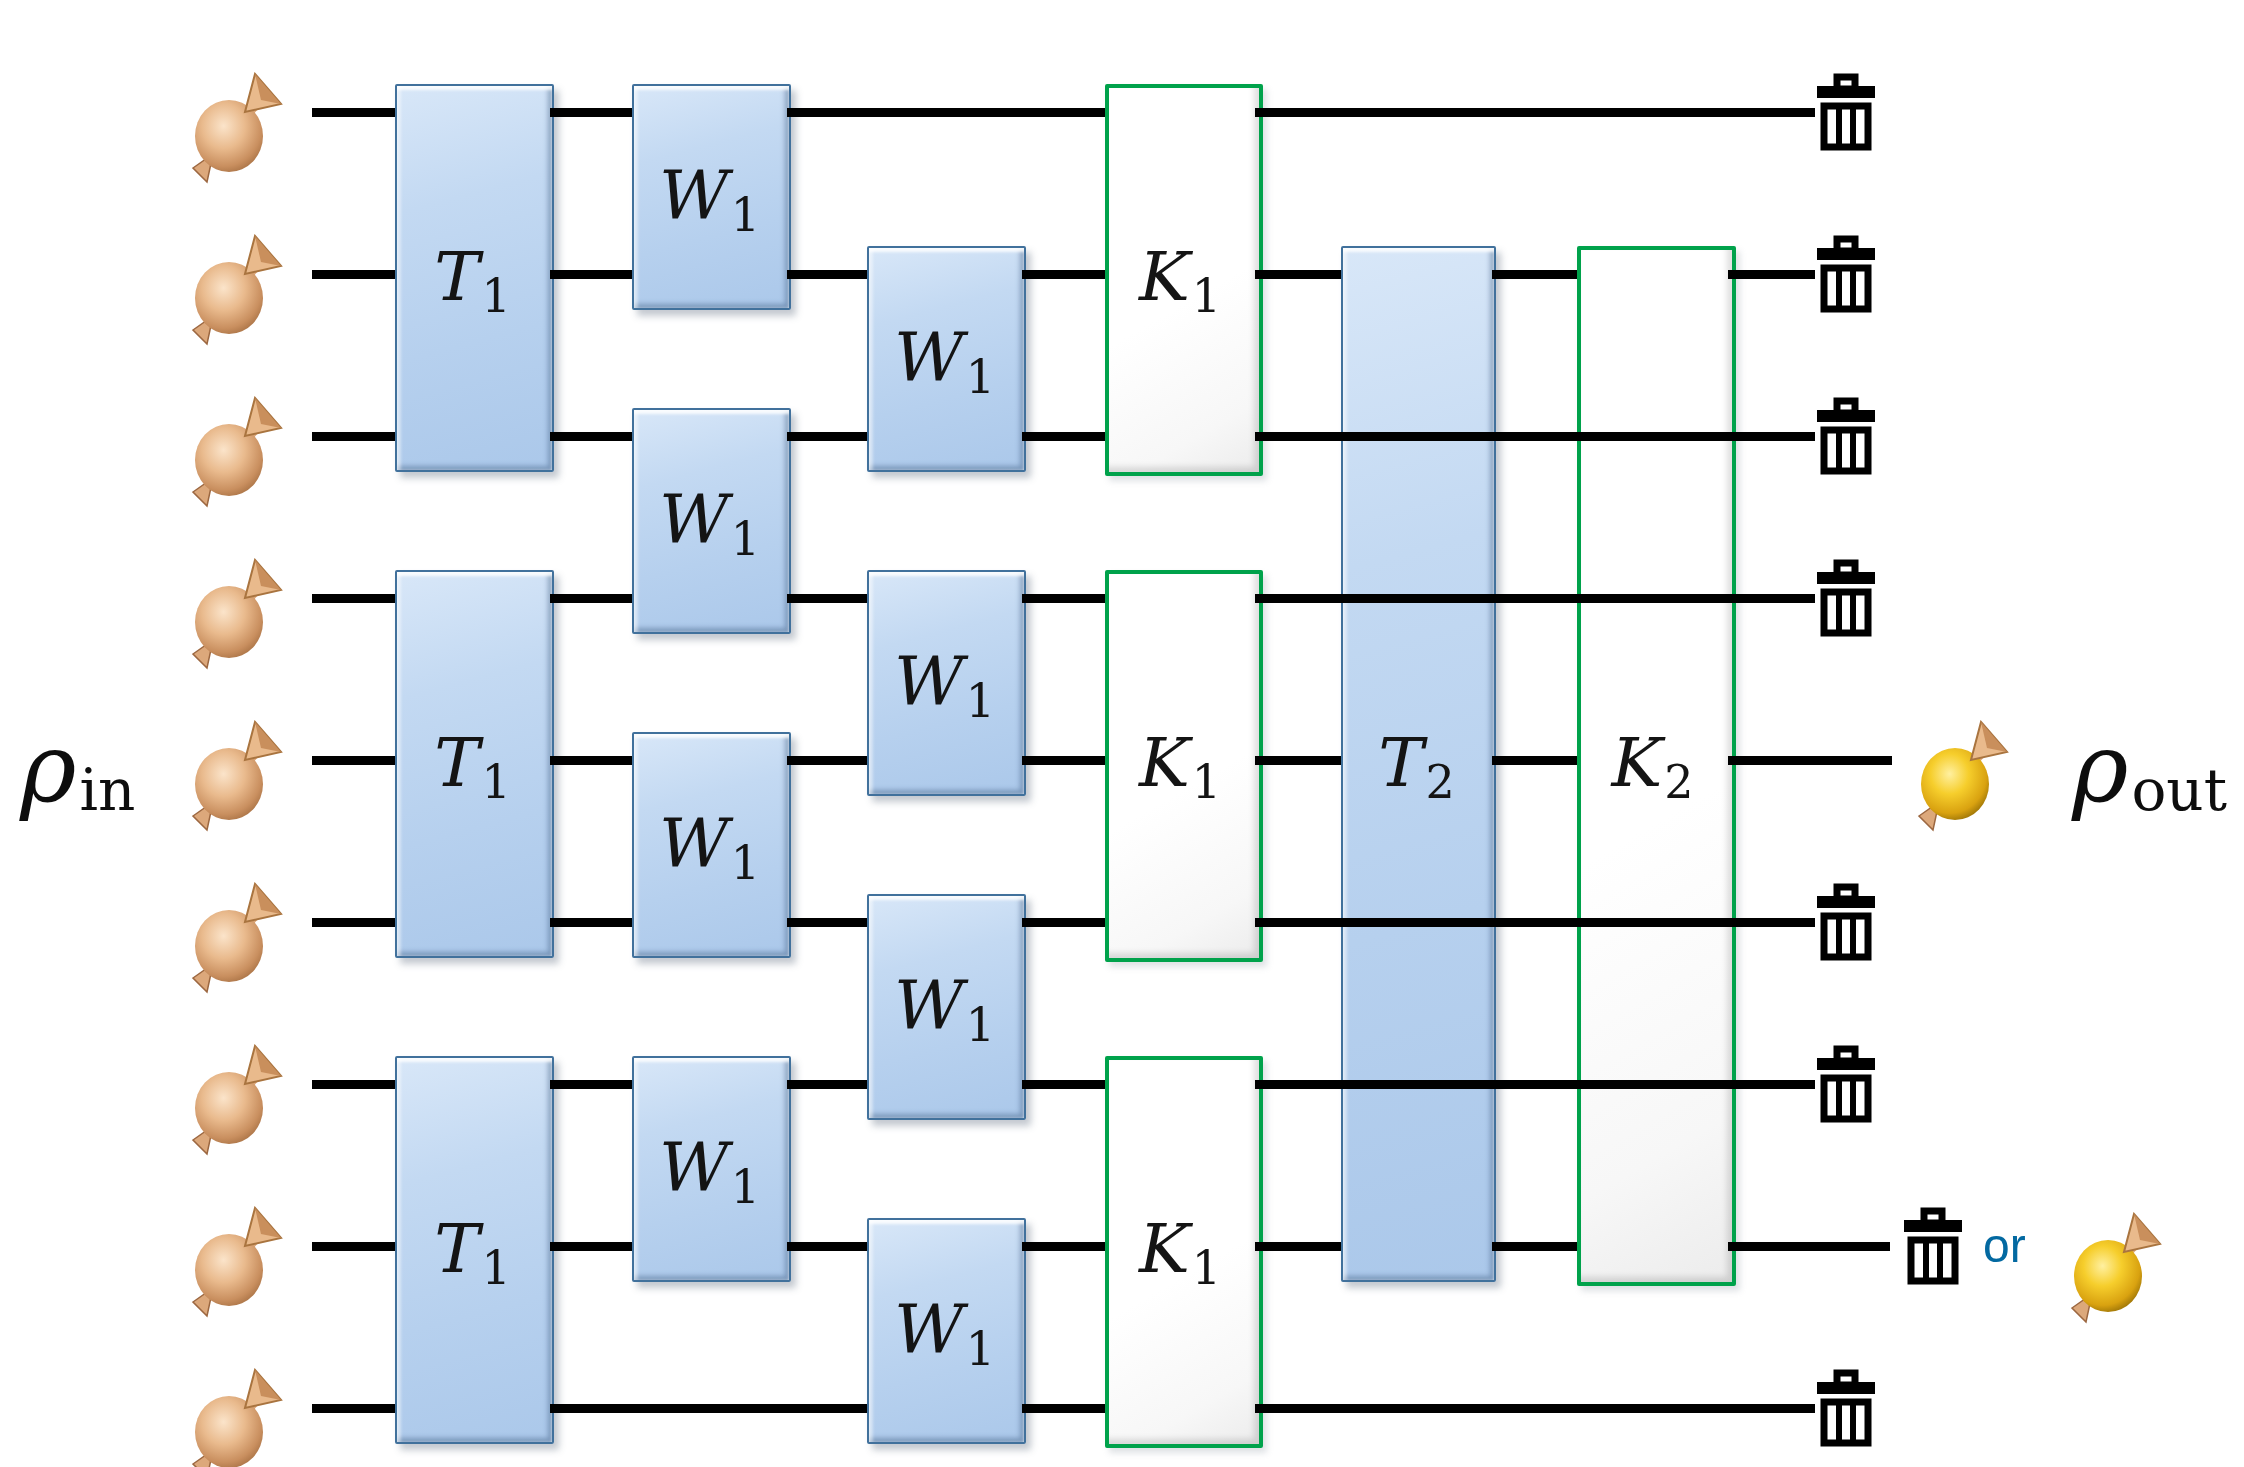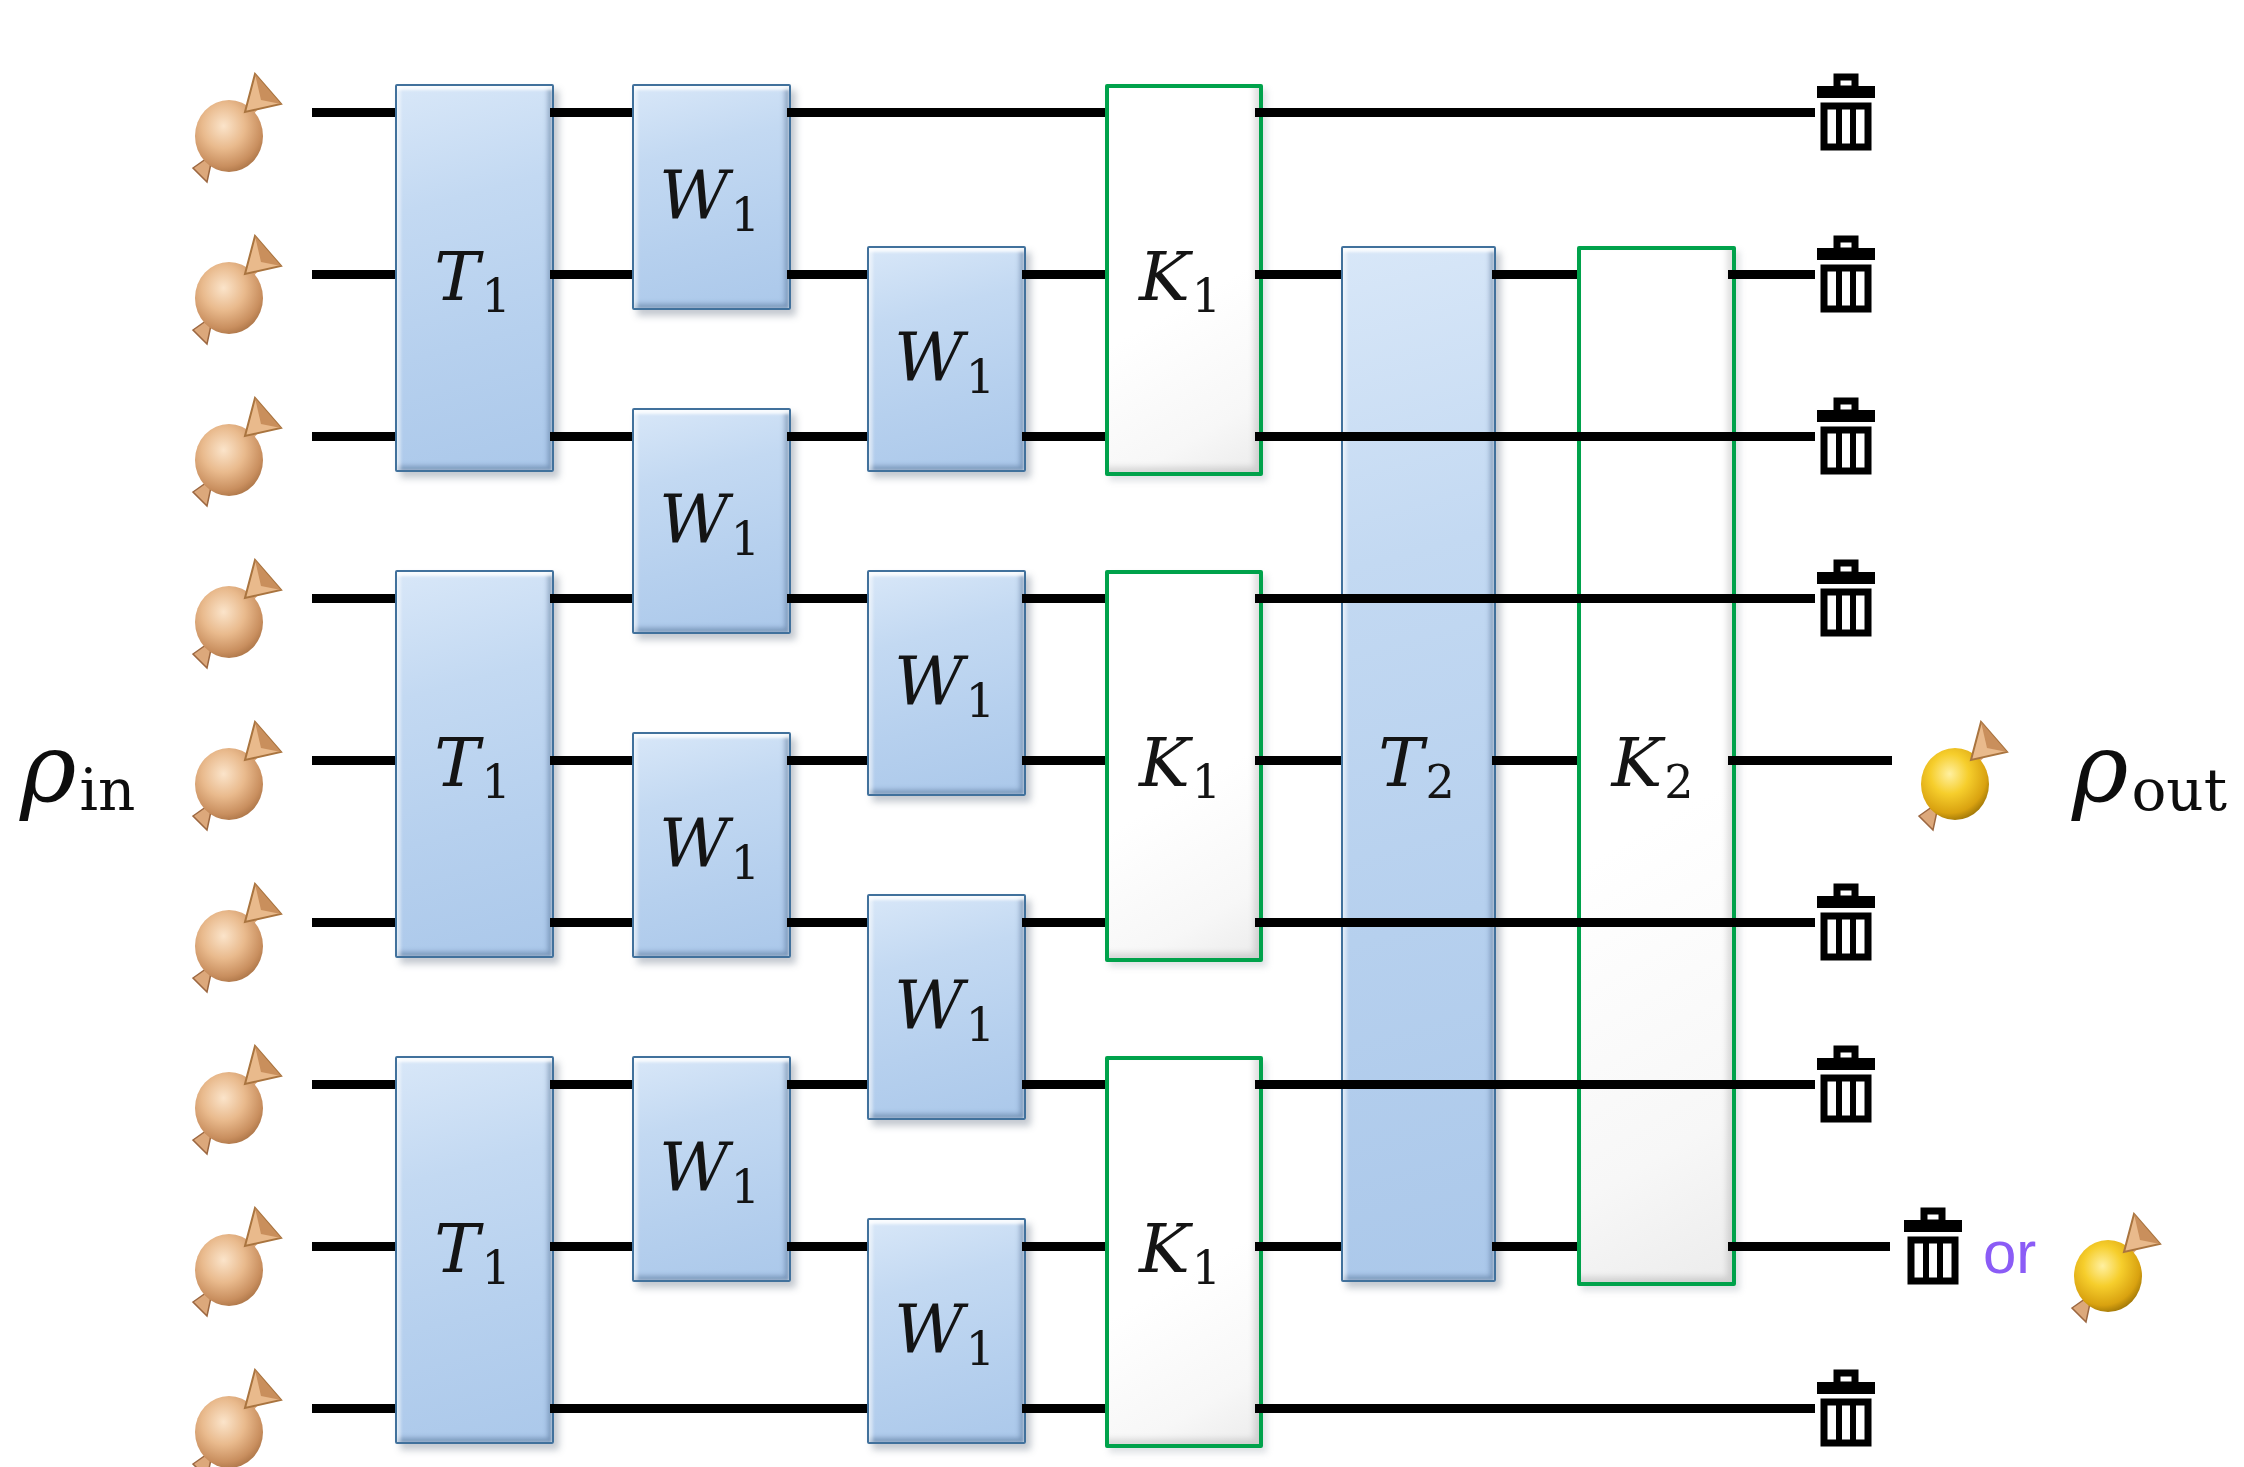--- a/index.html
+++ b/index.html
@@ -26,21 +26,21 @@
           font-size:68px;color:#141414;white-space:nowrap;}
   .glabel .gsub{font-style:normal;font-size:46px;transform:translateY(20px);margin-left:2px;}
   .icon{position:absolute;z-index:35;}
   .rho-label{position:absolute;z-index:40;display:flex;align-items:center;
              font-family:"DejaVu Serif","Liberation Serif",serif;color:#0d0d0d;white-space:nowrap;}
   .rho-g{font-style:italic;font-size:96px;line-height:1;}
   .rho-s{font-style:normal;font-size:58px;line-height:1;transform:translateY(22px);margin-left:3px;}
   #rho-in{left:20px;top:702px;height:132px;}
   #rho-out{left:2072px;top:702px;height:132px;}
   .or-text{position:absolute;z-index:40;font-family:"Liberation Sans",sans-serif;
-           font-size:60px;color:#8b5cf6;}
+           font-size:48px;color:#0369a1;}
   #or-label{left:1983px;top:1218px;}
 </style>
 </head>
 <body>
 
 <div id="canvas">
   <svg width="0" height="0" style="position:absolute" aria-hidden="true">
     <defs>
       <radialGradient id="sphC" cx="42%" cy="36%" r="70%">
         <stop offset="0%" stop-color="#FBE4CA"></stop>

